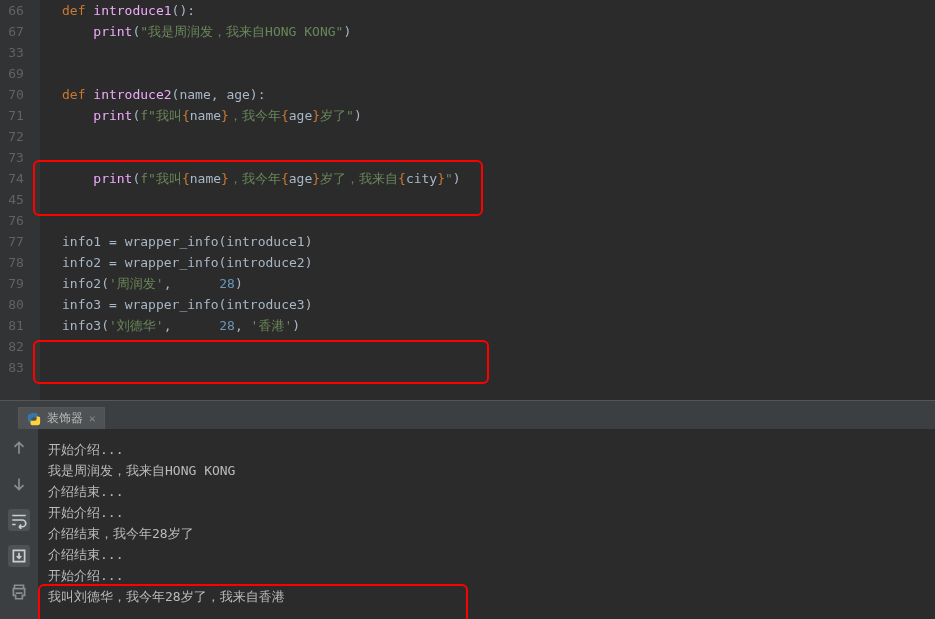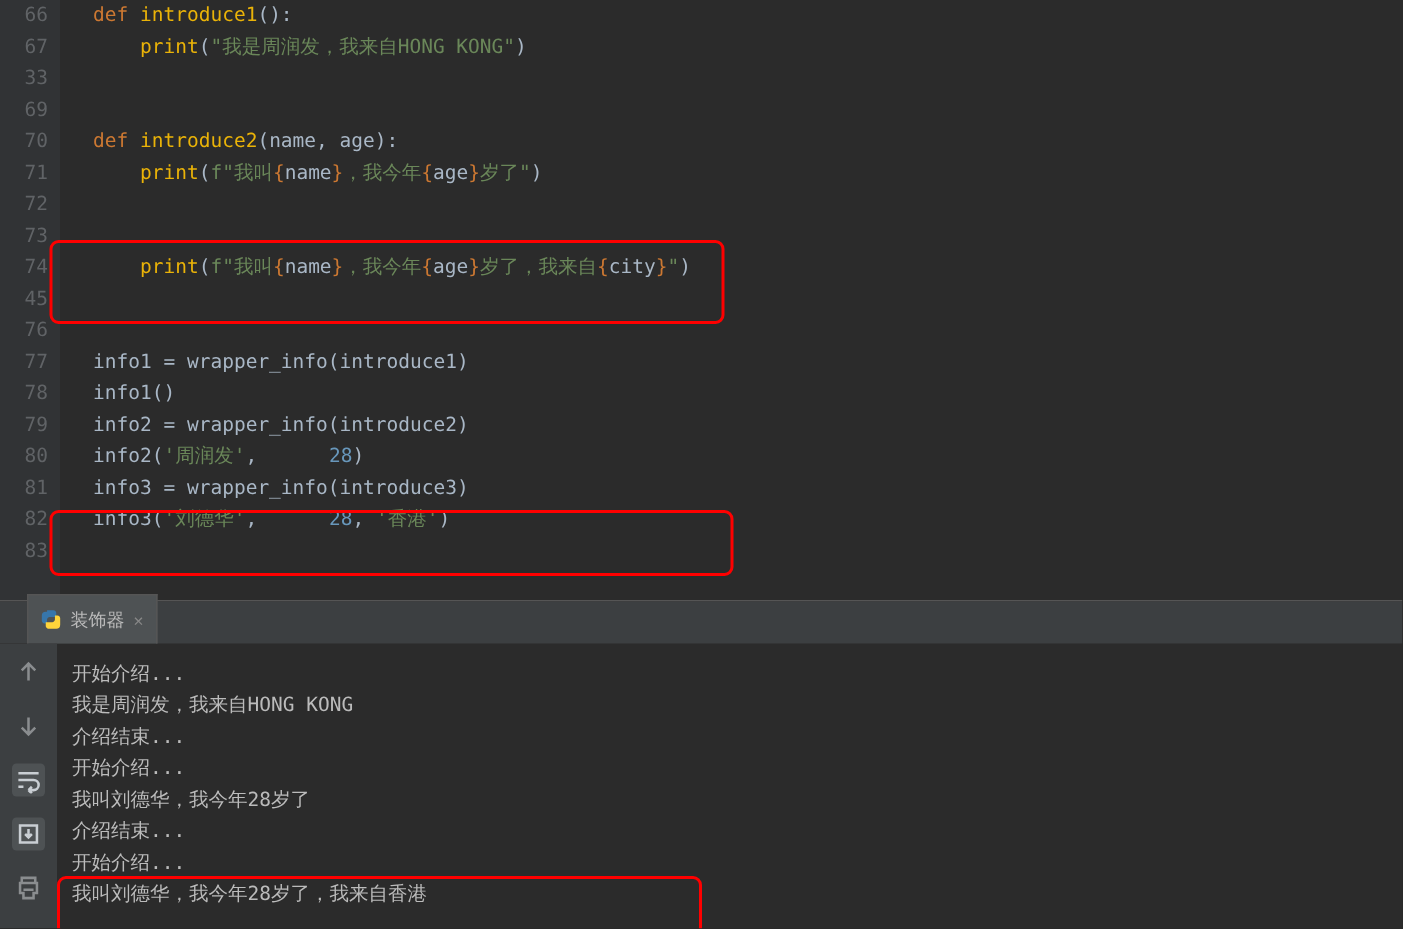--- a/index.html
+++ b/index.html
@@ -18,21 +18,21 @@
       background:#2b2b2b;
       flex:0 0 auto;
       display:flex;
       height:400px;
       overflow:hidden;
     }
     .gutter {
       background:#313335;
       color:#606366;
       width:40px;
-      text-align:right;
+      text-align:center;
       padding:0 8px 0 0;
       user-select:none;
     }
     .gutter-line, .code-line {
       height:21px;
       line-height:21px;
     }
     .code-col {
       flex:1;
       padding-left:22px;
@@ -40,42 +40,42 @@
     }
     .code-line { white-space:pre; }
     .annotation-box {
       position:absolute;
       border:2px solid #ff0000;
       border-radius:6px;
       pointer-events:none;
     }
     
     .kw { color:#cc7832; }
-    .fn { color:#eab308; }
+    .fn { color:#f0abfc; }
     .str { color:#6a8759; }
     .num { color:#6897bb;margin-left:40px; }
     .ident { color:#a9b7c6; }
     .console-wrap {
       flex:1;
       display:flex;
       flex-direction:column;
       border-top:1px solid #555;
       background:#2b2b2b;
     }
     .tabbar {
       background:#3c3f41;
       height:28px;
       display:flex;
       align-items:flex-end;
       padding-left:18px;
     }
     .tab {
       background:#4e5254;
       color:#bbbbbb;
-      height:33px;
+      height:22px;
       display:flex;
       align-items:center;
       padding:0 8px;
       font-size:12px;
       gap:6px;
       border-top:1px solid #555;
       border-left:1px solid #555;
       border-right:1px solid #555;
     }
     .tab-icon { width:14px; height:14px; }
@@ -147,21 +147,20 @@
     <div class="code-line"></div>
     <div class="code-line"></div>
     <div class="code-line"><span class="kw">def </span><span class="fn">introduce2</span><span class="ident">(name, age):</span></div>
     <div class="code-line">    <span class="fn">print</span><span class="ident">(</span><span class="str">f"我叫</span><span class="kw">{</span><span class="ident">name</span><span class="kw">}</span><span class="str">，我今年</span><span class="kw">{</span><span class="ident">age</span><span class="kw">}</span><span class="str">岁了"</span><span class="ident">)</span></div>
     <div class="code-line"></div>
     <div class="code-line"></div>
     <div class="code-line">    <span class="fn">print</span><span class="ident">(</span><span class="str">f"我叫</span><span class="kw">{</span><span class="ident">name</span><span class="kw">}</span><span class="str">，我今年</span><span class="kw">{</span><span class="ident">age</span><span class="kw">}</span><span class="str">岁了，我来自</span><span class="kw">{</span><span class="ident">city</span><span class="kw">}</span><span class="str">"</span><span class="ident">)</span></div>
     <div class="code-line"></div>
     <div class="code-line"></div>
     <div class="code-line"><span class="ident">info1 = </span><span class="ident">wrapper_info</span><span class="ident">(introduce1)</span></div>
-    <div class="code-line"><span class="ident">info1()</span></div>
     <div class="code-line"><span class="ident">info2 = </span><span class="ident">wrapper_info</span><span class="ident">(introduce2)</span></div>
     <div class="code-line"><span class="ident">info2(</span><span class="str">'周润发'</span><span class="ident">, </span><span class="num">28</span><span class="ident">)</span></div>
     <div class="code-line"><span class="ident">info3 = </span><span class="ident">wrapper_info</span><span class="ident">(introduce3)</span></div>
     <div class="code-line"><span class="ident">info3(</span><span class="str">'刘德华'</span><span class="ident">, </span><span class="num">28</span><span class="ident">, </span><span class="str">'香港'</span><span class="ident">)</span></div>
 
     <div class="annotation-box" style="left:-7px; top:160px; width:450px; height:56px;"></div>
     <div class="annotation-box" style="left:-7px; top:340px; width:456px; height:44px;"></div>
   </div>
 </div>
 
@@ -204,20 +203,20 @@
           <svg viewBox="0 0 16 16">
             <path stroke="#8a8d8f" stroke-width="1.5" fill="none" d="M4 5V2h8v3M3 5h10v6h-2v3H5v-3H3zM5 9h6"></path>
           </svg>
         </div>
     </div>
     <div class="console-output">
       <div class="out-line">开始介绍...</div>
       <div class="out-line">我是周润发，我来自HONG KONG</div>
       <div class="out-line">介绍结束...</div>
       <div class="out-line">开始介绍...</div>
-      <div class="out-line">我叫刘德华，我今年28岁了</div>
+      <div class="out-line">介绍结束，我今年28岁了</div>
       <div class="out-line">介绍结束...</div>
       <div class="out-line">开始介绍...</div>
       <div class="out-line">我叫刘德华，我今年28岁了，我来自香港</div>
       <div class="out-annotation" style="left:0px; top:155px; width:430px; height:40px;"></div>
     </div>
   </div>
 </div>
 
 </body></html>

